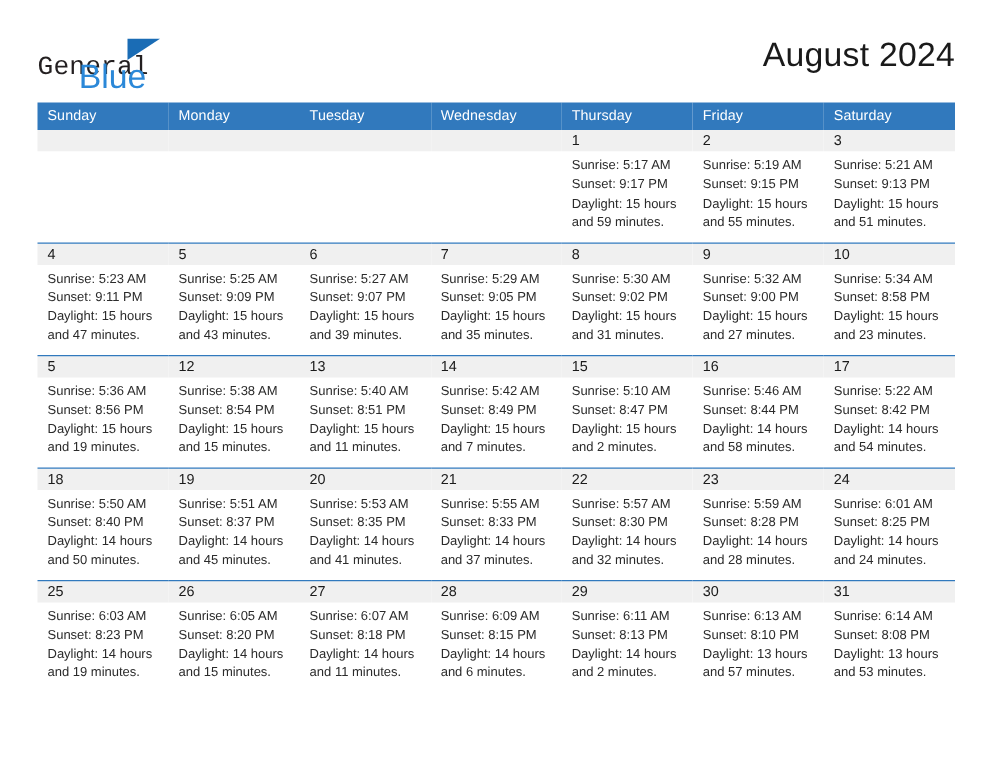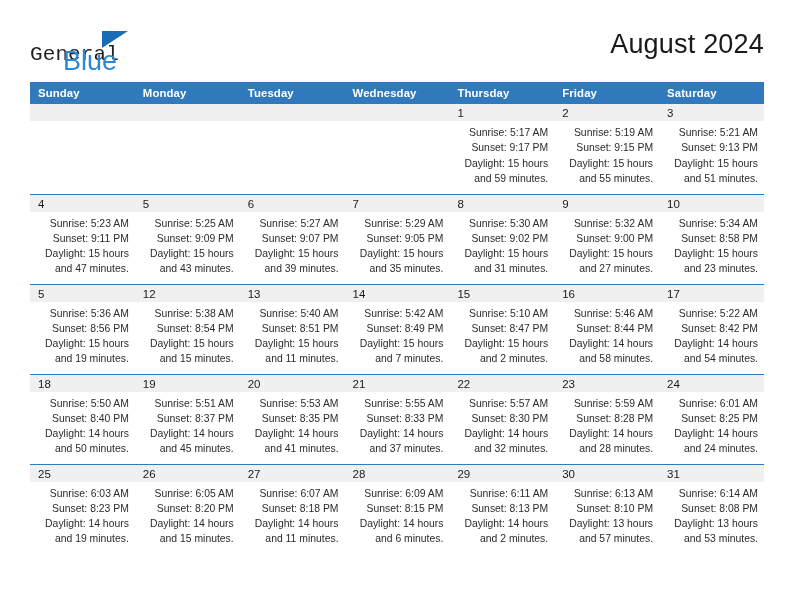--- a/index.html
+++ b/index.html
@@ -84,21 +84,21 @@
   .cal {
     margin: 8px 28px 0 30px;
     width: 734px;
     border-collapse: collapse;
     table-layout: fixed;
   }
   .cal th {
     background: #3179bd;
     color: #ffffff;
     font-size: 11.4px;
-    font-weight: bold;
+    font-weight: normal;
     text-align: left;
     padding: 5px 0 5px 8px;
     height: 21px;
     border: none;
     letter-spacing: .1px;
   }
   .cal td {
     vertical-align: top;
     width: 104.85px;
     height: 90px;
@@ -114,21 +114,20 @@
     color: #1a1a1a;
     padding: 1px 0 0 8px;
     line-height: 16px;
   }
   .daynum.empty { color: transparent; }
   .info {
     padding: 4px 6px 0 8px;
     font-size: 10.4px;
     line-height: 1.47;
     color: #2b2b2b;
-    text-align: right;
   }
   .info div { white-space: nowrap; }
   .info div.wrapline { white-space: normal; }
 </style>
 </head>
 <body>
 
 <div class="page">
 
   <div class="header">

